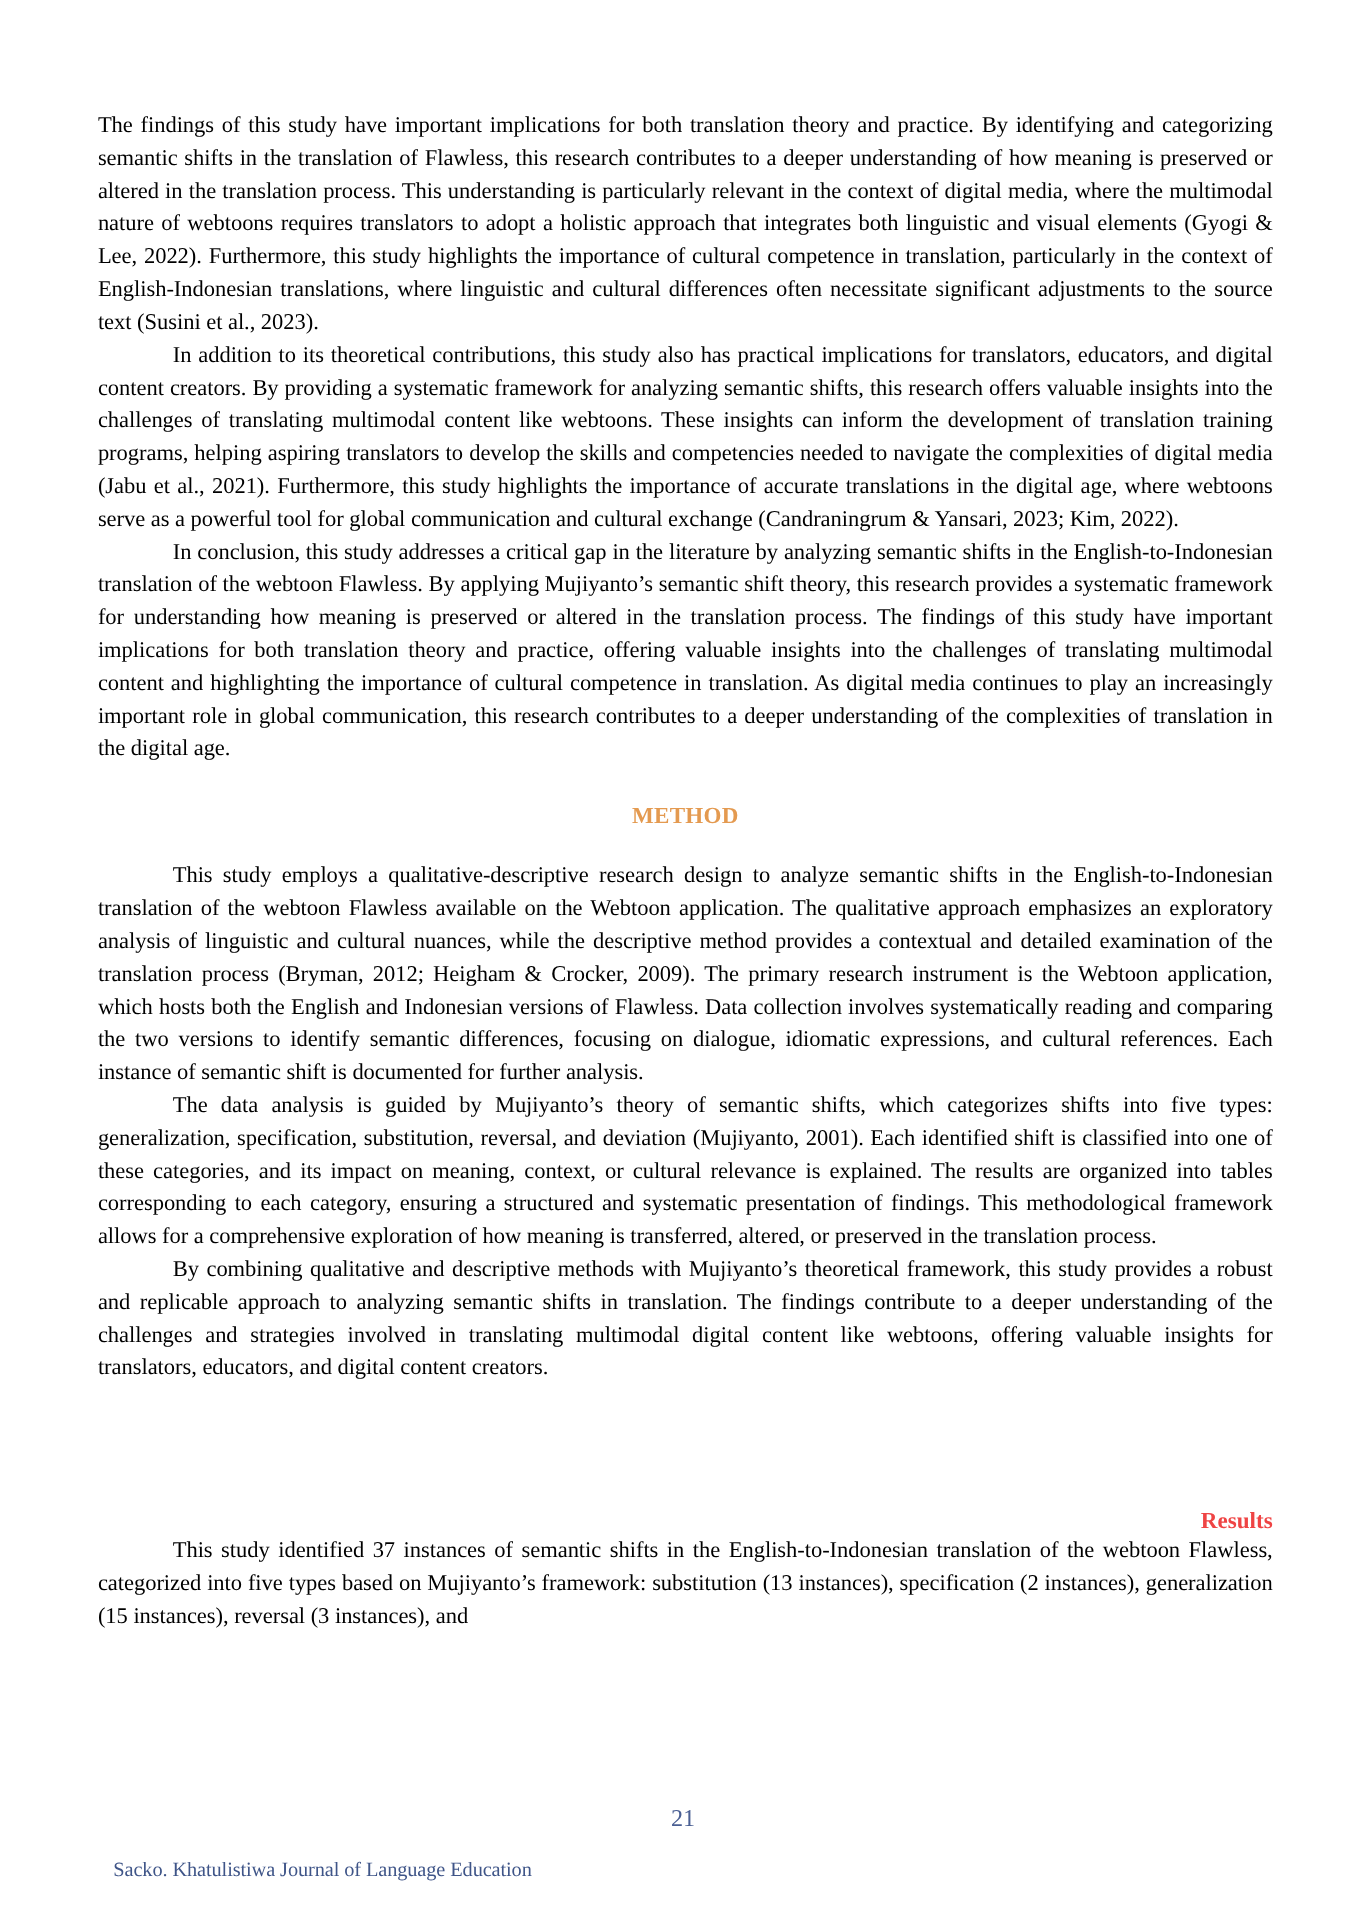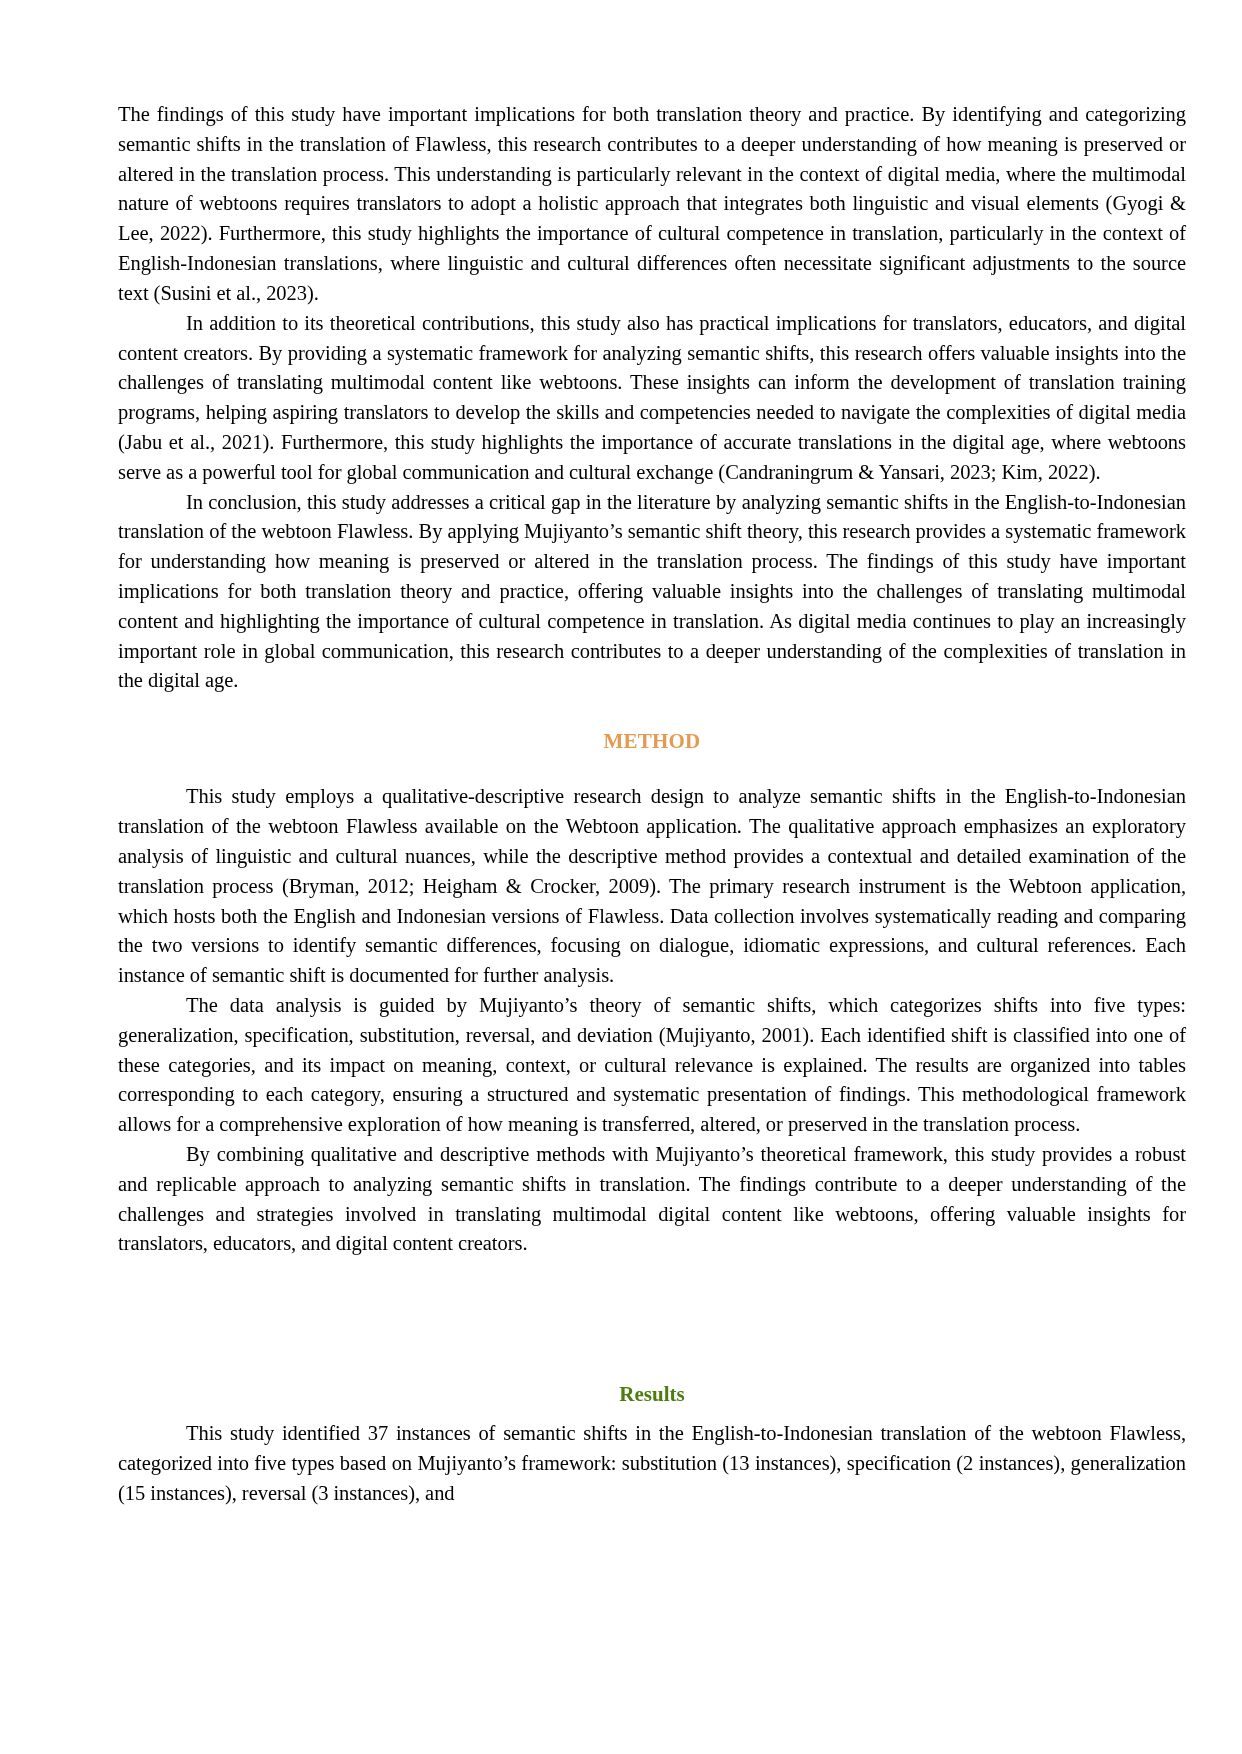--- a/index.html
+++ b/index.html
@@ -14,21 +14,21 @@
     width: 1242px;
     height: 1754px;
     background: #ffffff;
     box-sizing: border-box;
     font-family: "Liberation Serif", "DejaVu Serif", serif;
     overflow: hidden;
   }
 
   .content {
     position: absolute;
-    left: 118px;
+    left: 89px;
     top: 100px;
     width: 1068px;
   }
 
   p.body {
     margin: 0;
     font-size: 20.5px;
     line-height: 1.455;
     color: #000000;
     text-align: justify;
@@ -43,25 +43,25 @@
   h2.section-heading {
     margin: 0;
     font-size: 21px;
     font-weight: bold;
     text-align: center;
     color: #E49A50;
     letter-spacing: 0.2px;
   }
 
   h3.sub-heading {
-    margin: 12px;
+    margin: 0;
     font-size: 21px;
     font-weight: bold;
-    color: #4d7c0f;
-    text-align: center;
+    color: #ef4444;
+    text-align: right;
   }
 
   .sp-before-method { height: 33px; }
   .sp-after-method  { height: 28px; }
   .sp-before-results { height: 82px; }
   .sp-after-results  { height: 29px; }
 
   .footer {
     position: absolute;
     left: 0;
@@ -120,14 +120,18 @@
 
 
     <div class="sp-after-results"></div>
 
     <h3 class="sub-heading">Results</h3>
 
     <p class="body indent">This study identified 37 instances of semantic shifts in the English-to-Indonesian translation of the webtoon Flawless, categorized into five types based on Mujiyanto’s framework: substitution (13 instances), specification (2 instances), generalization (15 instances), reversal (3 instances), and</p>
 
   </div>
 
+  <div class="footer">
+    <div class="page-number">21</div>
+    <div class="footer-note">Sacko. Khatulistiwa Journal of Language Education</div>
+  </div>
 
 </div>
 
 </body></html>

